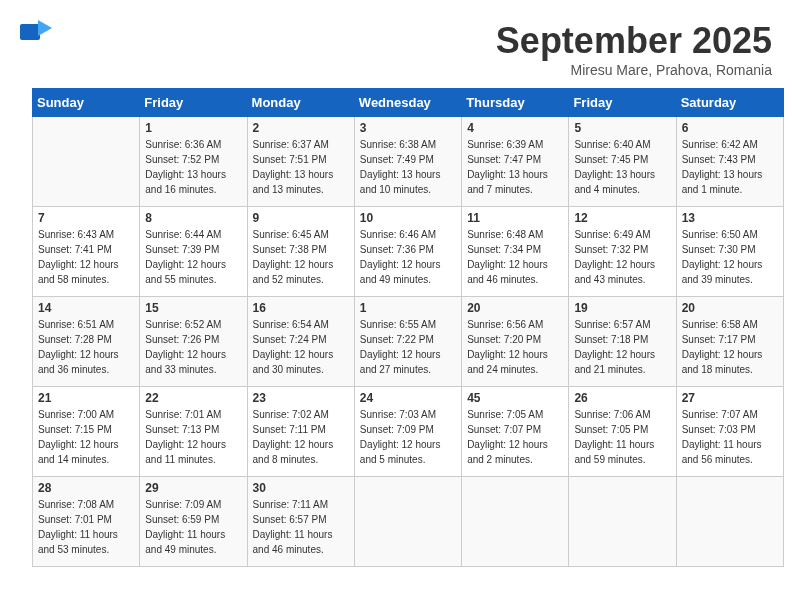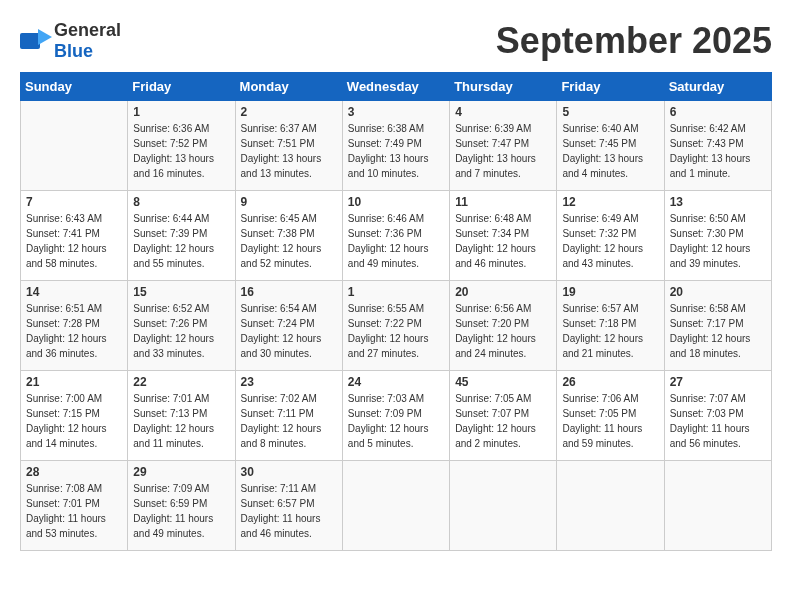--- a/index.html
+++ b/index.html
@@ -36,20 +36,21 @@
       margin-left: 16px;
     }
     .location-subtitle {
       font-size: 14px;
       color: #555;
     }
     table {
       width: 100%;
       border-collapse: collapse;
       table-layout: fixed;
+      margin-left: 12px;
     }
     thead tr {
       background-color: #1565c0;
       color: #fff;
     }
     thead th {
       padding: 6px 4px;
       font-size: 13px;
       font-weight: bold;
       text-align: left;
@@ -86,28 +87,25 @@
 </head>
 <body>
 
 <div class="header-area">
   <div class="logo">
     <div class="logo-row">
       <svg width="32" height="24" viewBox="0 0 32 24">
         <rect x="0" y="4" width="20" height="16" rx="2" fill="#1565c0"></rect>
         <polygon points="18,0 32,8 18,16" fill="#42a5f5"></polygon>
       </svg>
-      <div>
-        <span style="font-size:18px;font-weight:bold;color:#333;">General</span><br>
-        <span style="font-size:18px;font-weight:bold;color:#1565c0;">Blue</span>
-      </div>
     </div>
   </div>
   <div class="title-area">
     <div class="month-title">September 2025</div>
+    <div class="location-subtitle">Miresu Mare, Prahova, Romania</div>
   </div>
 </div>
 
 <table>
   <thead>
     <tr>
     <th>Sunday</th>
         <th>Friday</th>
         <th>Monday</th>
         <th>Wednesday</th>

